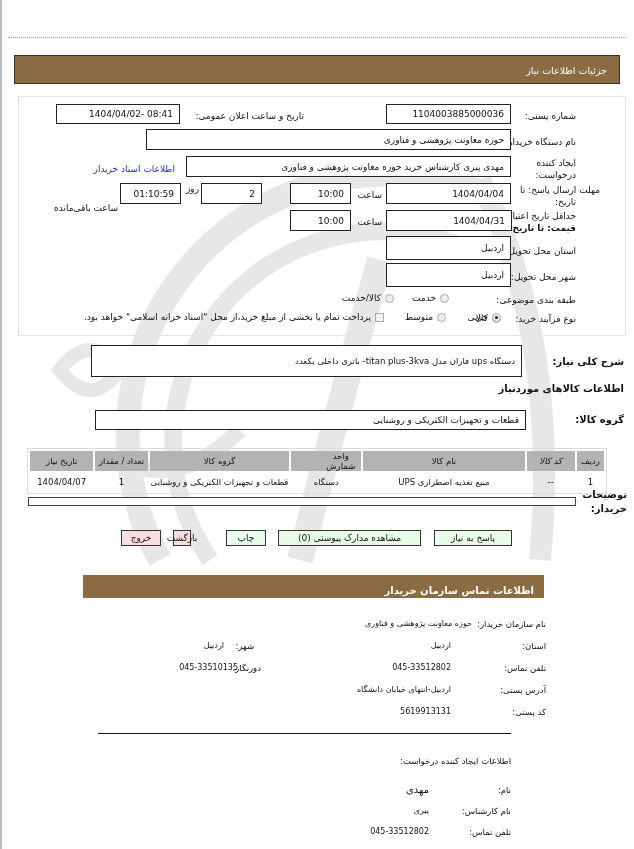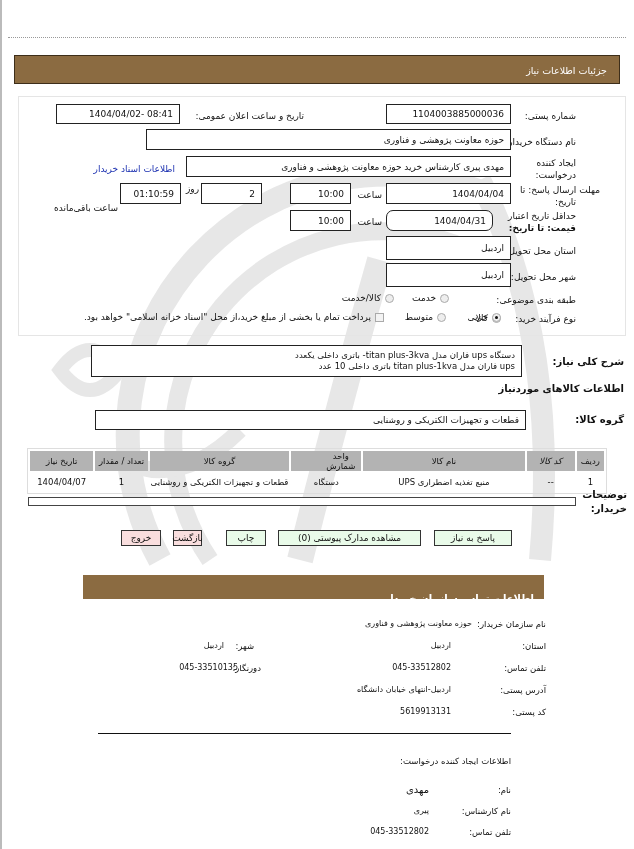--- a/index.html
+++ b/index.html
@@ -2,21 +2,21 @@
 <html><head>
   <meta charset="utf-8">
   <style>
     * { box-sizing: border-box; margin: 0; padding: 0; }
     html, body { width: 634px; height: 849px; background: #fff; overflow: hidden; }
     body { font-family: "DejaVu Sans", sans-serif; font-size: 9px; color: #111; position: relative; }
     .leftline { position: absolute; left: 0; top: 0; width: 2px; height: 849px; background: #bbb; }
     .dotline { position: absolute; left: 8px; top: 37px; width: 618px; border-top: 1px dotted #999; }
     .hdr { position: absolute; background: #8b6b41; color: #fff; direction: rtl; font-weight: normal; }
     .hdr1 { left: 14px; top: 55px; width: 606px; height: 29px; border: 1px solid #3d2e1a; padding: 0 12px; line-height: 29px; font-size: 9.5px; }
-    .hdr2 { left: 83px; top: 575px; width: 461px; height: 23px; padding: 12px 10px; line-height: 23px; font-size: 10px; font-weight: bold; }
+    .hdr2 { left: 83px; top: 575px; width: 461px; height: 23px; padding: 4px 10px; line-height: 23px; font-size: 10px; font-weight: bold; }
     .panel { position: absolute; left: 18px; top: 96px; width: 608px; height: 240px; border: 1px solid #e5e5e5; }
     .lbl { position: absolute; direction: rtl; text-align: right; font-size: 9px; line-height: 12px; }
     .box { position: absolute; border: 1px solid #222; background: #fff; direction: rtl; font-size: 9px; padding: 0 6px; display: flex; align-items: center; }
     .box.ltrv { direction: ltr; justify-content: flex-end; }
     .link { color: #1a2fb0; }
     .radio { display: inline-block; width: 9px; height: 9px; border-radius: 50%; border: 1px solid #aaa; background: #eee; vertical-align: middle; position: relative; }
     .radio.on::after { content: ""; position: absolute; left: 2px; top: 2px; width: 3px; height: 3px; border-radius: 50%; background: #111; }
     .chk { display: inline-block; width: 9px; height: 9px; border: 1px solid #aaa; background: #f3f3f3; vertical-align: middle; }
     .opt { position: absolute; direction: rtl; display: flex; align-items: center; gap: 4px; font-size: 9px; }
     .bold { font-weight: bold; }
@@ -66,21 +66,21 @@
 <div class="box ltrv" style="left:386px; top:183px; width:125px; height:21px;">1404/04/04</div>
 <div class="lbl" style="right:252px; top:189px;">ساعت</div>
 <div class="box ltrv" style="left:290px; top:183px; width:61px; height:21px;">10:00</div>
 <div class="box ltrv" style="left:201px; top:183px; width:61px; height:21px;">2</div>
 <div class="lbl" style="right:435px; top:183px;">روز</div>
 <div class="box ltrv" style="left:120px; top:183px; width:61px; height:21px;">01:10:59</div>
 <div class="lbl" style="right:516px; top:180px;margin-top:22px;">ساعت باقی‌مانده</div>
 
 <div class="lbl" style="right:58px; top:210px;">حداقل تاریخ اعتبار</div>
 <div class="lbl" style="right:58px; top:222px;font-weight:bold;">قیمت: تا تاریخ:</div>
-<div class="box ltrv" style="left:386px; top:210px; width:107px; height:21px;border-radius:7px;">1404/04/31</div>
+<div class="box ltrv" style="left:386px; top:210px; width:126px; height:21px;">1404/04/31</div>
 <div class="lbl" style="right:252px; top:216px;">ساعت</div>
 <div class="box ltrv" style="left:290px; top:210px; width:61px; height:21px;">10:00</div>
 
 <div class="lbl" style="right:58px; top:245px;">استان محل تحویل:</div>
 <div class="box" style="left:386px; top:236px; width:125px; height:24px;">اردبیل</div>
 <div class="lbl" style="right:58px; top:271px;">شهر محل تحویل:</div>
 <div class="box" style="left:386px; top:263px; width:125px; height:24px;">اردبیل</div>
 
 <div class="lbl" style="right:58px; top:294px;">طبقه بندی موضوعی:</div>
 <div class="opt" style="right:133px; top:293px;margin-top:20px;">
@@ -106,21 +106,20 @@
   <span>متوسط</span>
 </div>
 <div class="opt" style="right:250px; top:312px;">
   <span class="chk"></span>
   <span>پرداخت تمام یا بخشی از مبلغ خرید،از محل "اسناد خزانه اسلامی" خواهد بود.</span>
 </div>
 
 <div class="lbl bold" style="right:10px; top:356px; font-size:10px;">شرح کلی نیاز:</div>
 <div class="box" style="left:91px; top:345px; width:431px; height:32px; flex-direction:column; align-items:flex-start; justify-content:center; font-size:8.5px; line-height:11px;">
   <span>دستگاه ups فاران مدل titan plus-3kva- باتری داخلی یکعدد</span>
-  <span>ups فاران مدل titan plus-1kva باتری داخلی 10 عدد</span>
 </div>
 
 <div class="lbl bold" style="right:10px; top:383px; font-size:10px;">اطلاعات کالاهای موردنیاز</div>
 
 <div class="lbl bold" style="right:10px; top:414px; font-size:10px;">گروه کالا:</div>
 <div class="box" style="left:95px; top:410px; width:431px; height:20px;">قطعات و تجهیزات الکتریکی و روشنایی</div>
 
 <table class="items">
   <thead>
     <tr>
@@ -146,21 +145,21 @@
   </tbody>
 </table>
 
 <div class="lbl bold" style="right:7px; top:489px; font-size:10px;">توضیحات</div>
 <div class="lbl bold" style="right:7px; top:503px; font-size:10px;">خریدار:</div>
 <div class="box" style="left:28px; top:497px; width:548px; height:9px; border-width:1px; border-color:#444;"></div>
 
 <div class="btn green" style="left:434px; top:530px; width:78px;">پاسخ به نیاز</div>
 <div class="btn green" style="left:278px; top:530px; width:143px;">مشاهده مدارک پیوستی (0)</div>
 <div class="btn green" style="left:226px; top:530px; width:40px;">چاپ</div>
-<div class="btn red" style="left:173px; top:530px; width:29px;">بازگشت</div>
+<div class="btn red" style="left:173px; top:530px; width:18px;">بازگشت</div>
 <div class="btn red" style="left:121px; top:530px; width:40px;">خروج</div>
 
 <div class="hdr hdr2">اطلاعات تماس سازمان خریدار</div>
 
 <div class="lbl" style="right:88px; top:618px; font-size:8.5px;">نام سازمان خریدار:</div>
 <div class="lbl" style="right:162px; top:618px; font-size:8px;">حوزه معاونت پژوهشی و فناوری</div>
 
 <div class="lbl" style="right:88px; top:640px; font-size:8.5px;">استان:</div>
 <div class="lbl" style="right:183px; top:640px; font-size:8px;">اردبیل</div>
 <div class="lbl" style="right:380px; top:640px; font-size:8.5px;">شهر:</div>

